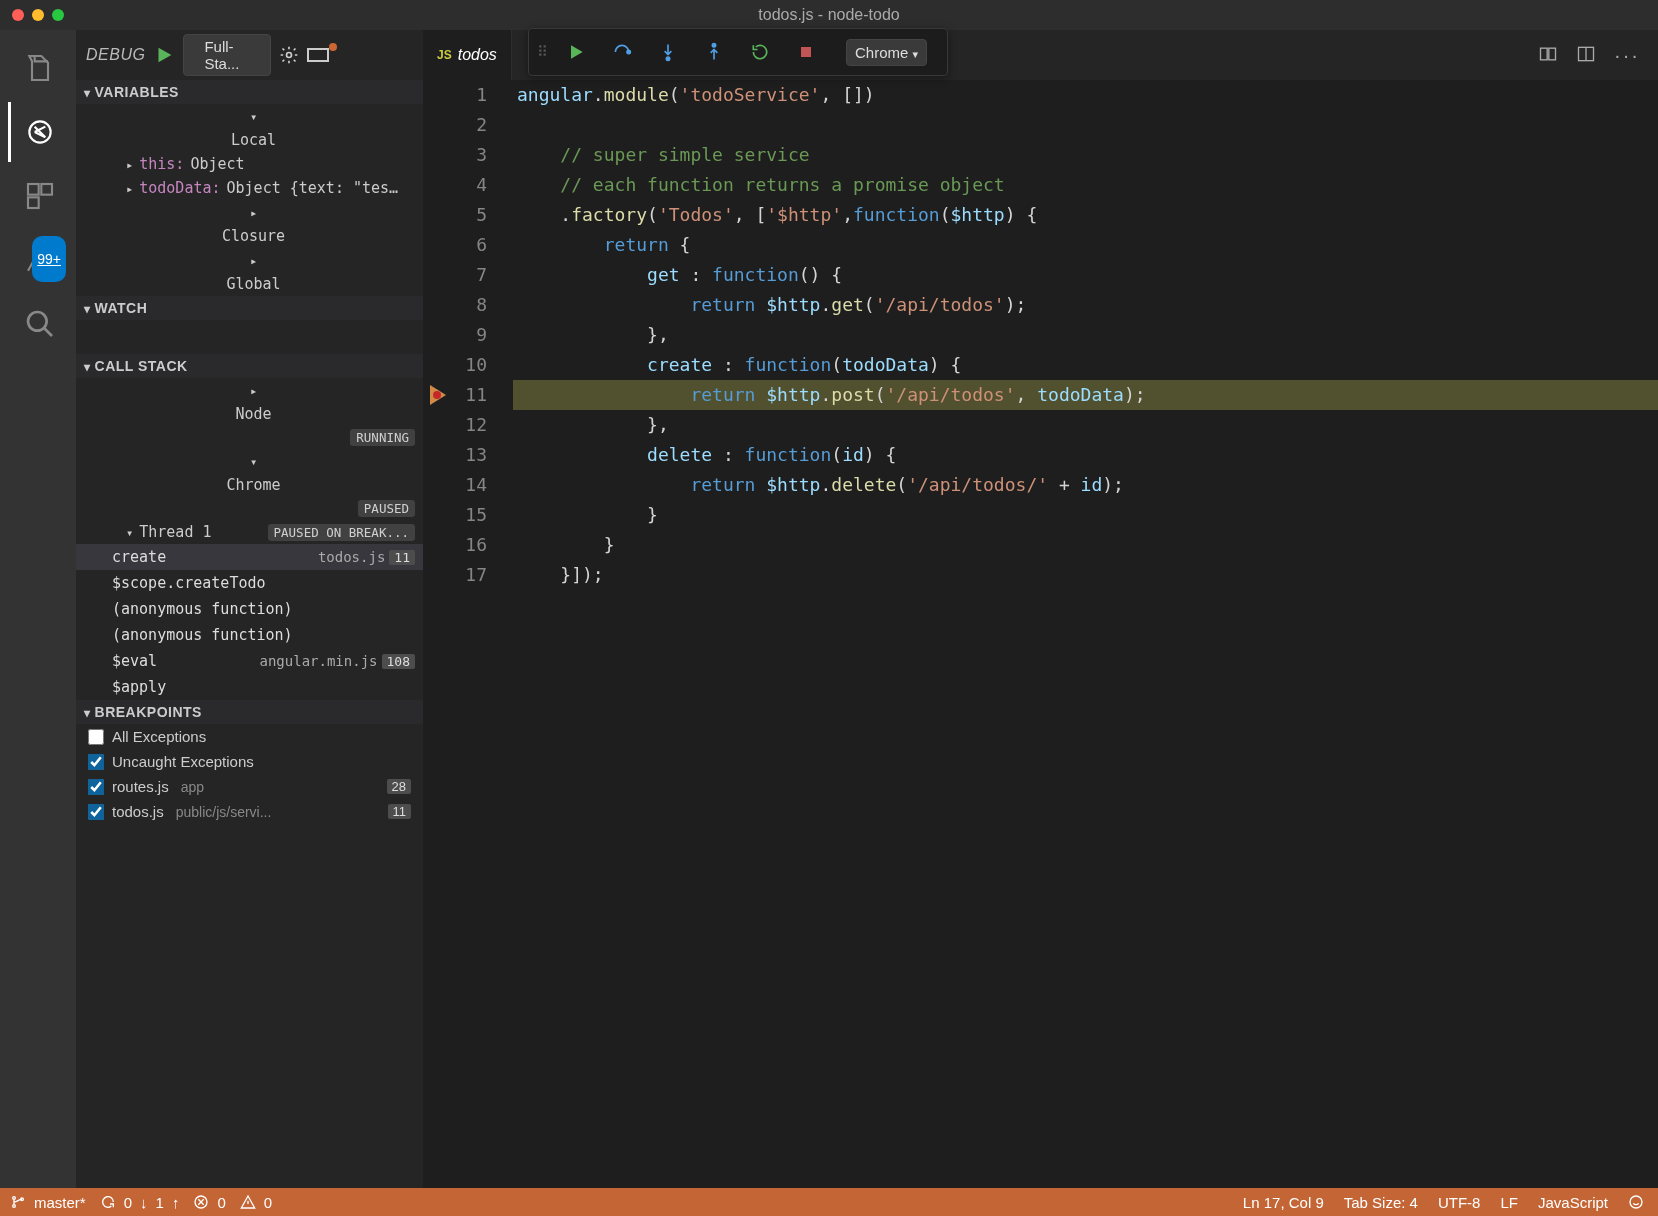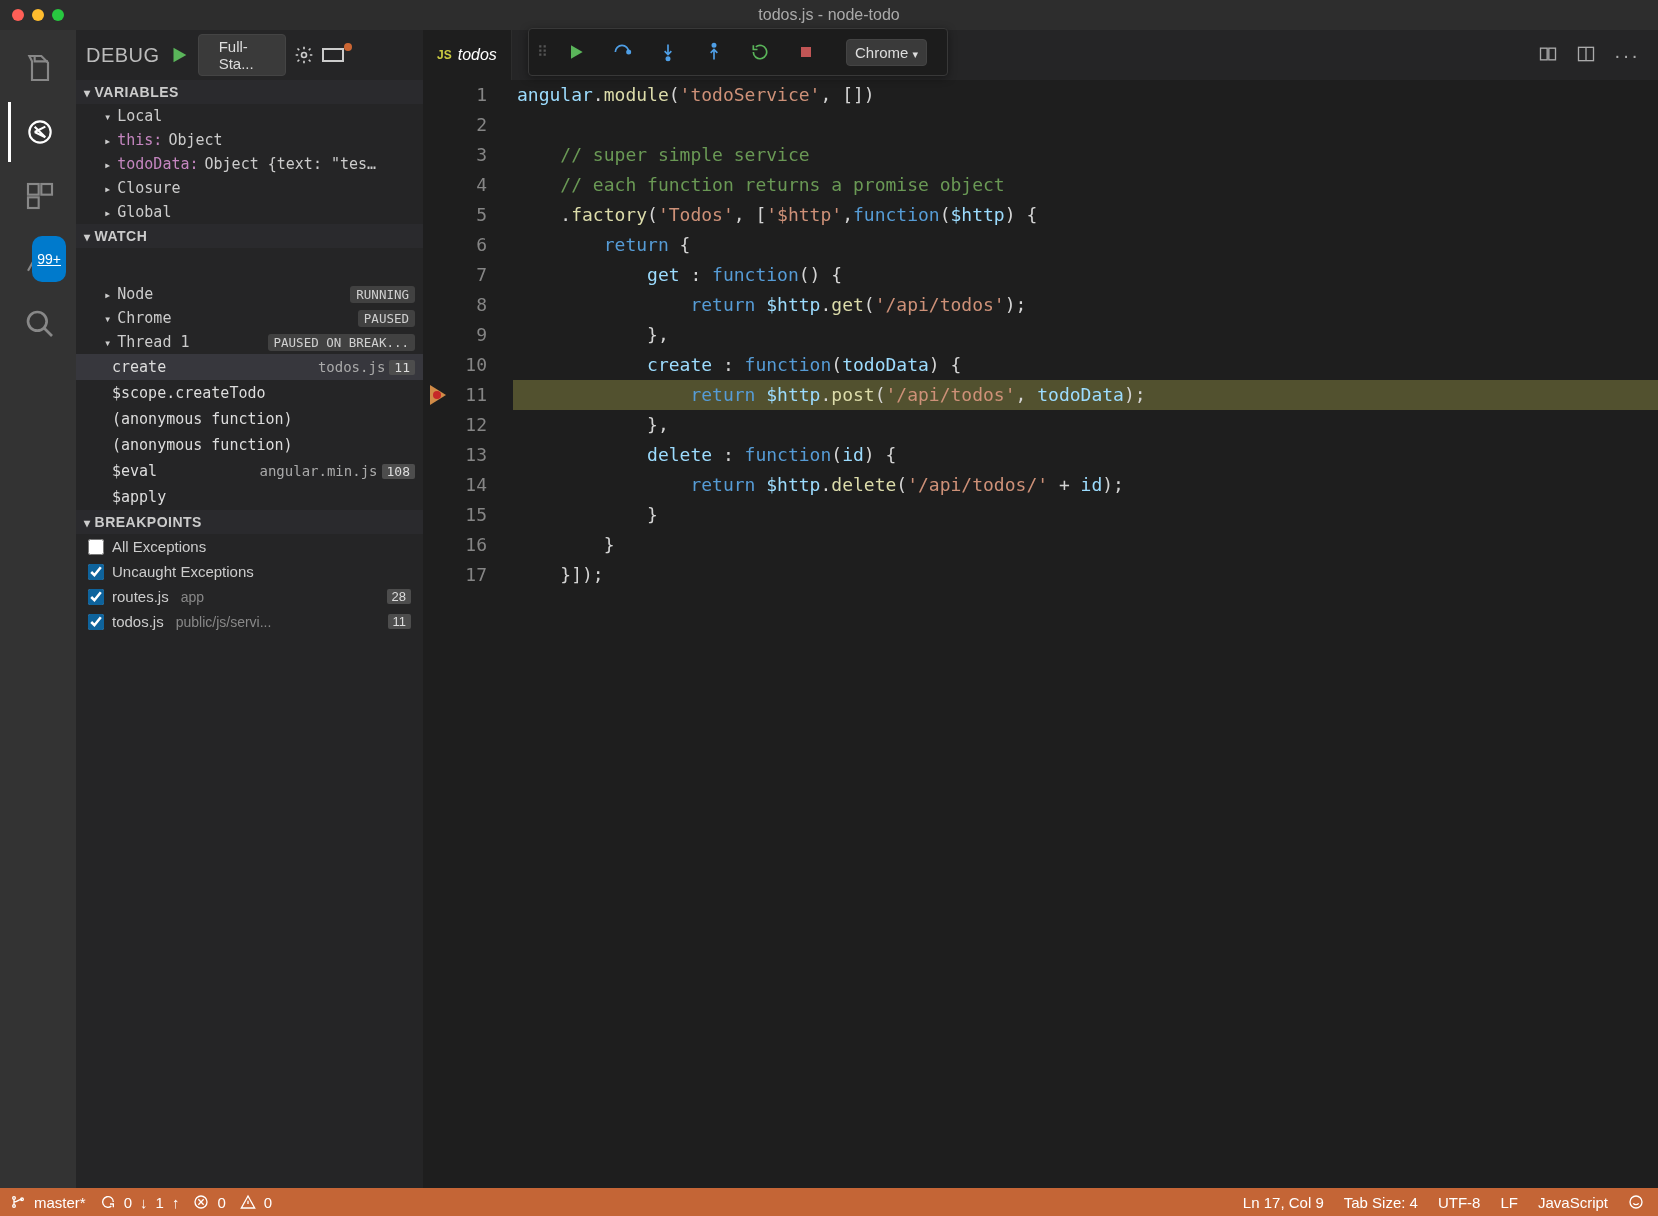--- a/index.html
+++ b/index.html
@@ -66,21 +66,21 @@
   overflow-y: auto;
   font-size: 15px;
 }
 .sidebar-header {
   height: 50px;
   display: flex;
   align-items: center;
   padding: 0 10px;
   gap: 8px;
 }
-.sidebar-header .lbl { color: #bbb; font-size: 20px; letter-spacing: 0.5px; }
+.sidebar-header .lbl { color: #bbb; font-size: 16px; letter-spacing: 0.5px; font-style: italic; }
 .play { width: 22px; height: 22px; color: #5ab55a; }
 .cfg-select {
   background: #3a3a3a;
   border: 1px solid #444;
   color: #ddd;
   font-size: 15px;
   border-radius: 4px;
   padding: 3px 20px;
   width: 88px;
 }
@@ -100,22 +100,22 @@
 }
 .tree-row {
   padding: 3px 8px;
   display: flex;
   align-items: center;
   gap: 6px;
   font-family: Menlo, Consolas, monospace;
   font-size: 15px;
   cursor: pointer;
 }
-.indent1 { padding-left: 28px; }
-.indent2 { padding-left: 28px; }
+.indent1 { padding-left: 16px; flex-direction: column; }
+.indent2 { padding-left: 50px; }
 .var-name { color: #c586c0; }
 .var-val { color: #ccc; }
 .status-tag {
   background: #414141;
   color: #d0d0d0;
   font-size: 12.5px;
   padding: 1px 6px;
   border-radius: 3px;
   margin-left: auto;
 }
@@ -359,20 +359,24 @@
         <span class="tri-r"></span>
         <span>Global</span>
       </div>
 
     <div class="section-hdr">
         <span class="tri-d"></span>
         <span>WATCH</span>
       </div>
     <div style="height:34px"></div>
 
+    <div class="section-hdr">
+        <span class="tri-d"></span>
+        <span>CALL STACK</span>
+      </div>
     <div class="tree-row indent1">
         <span class="tri-r"></span>
         <span>Node</span>
         <span class="status-tag">RUNNING</span>
       </div>
     <div class="tree-row indent1">
         <span class="tri-d"></span>
         <span>Chrome</span>
         <span class="status-tag">PAUSED</span>
       </div>

